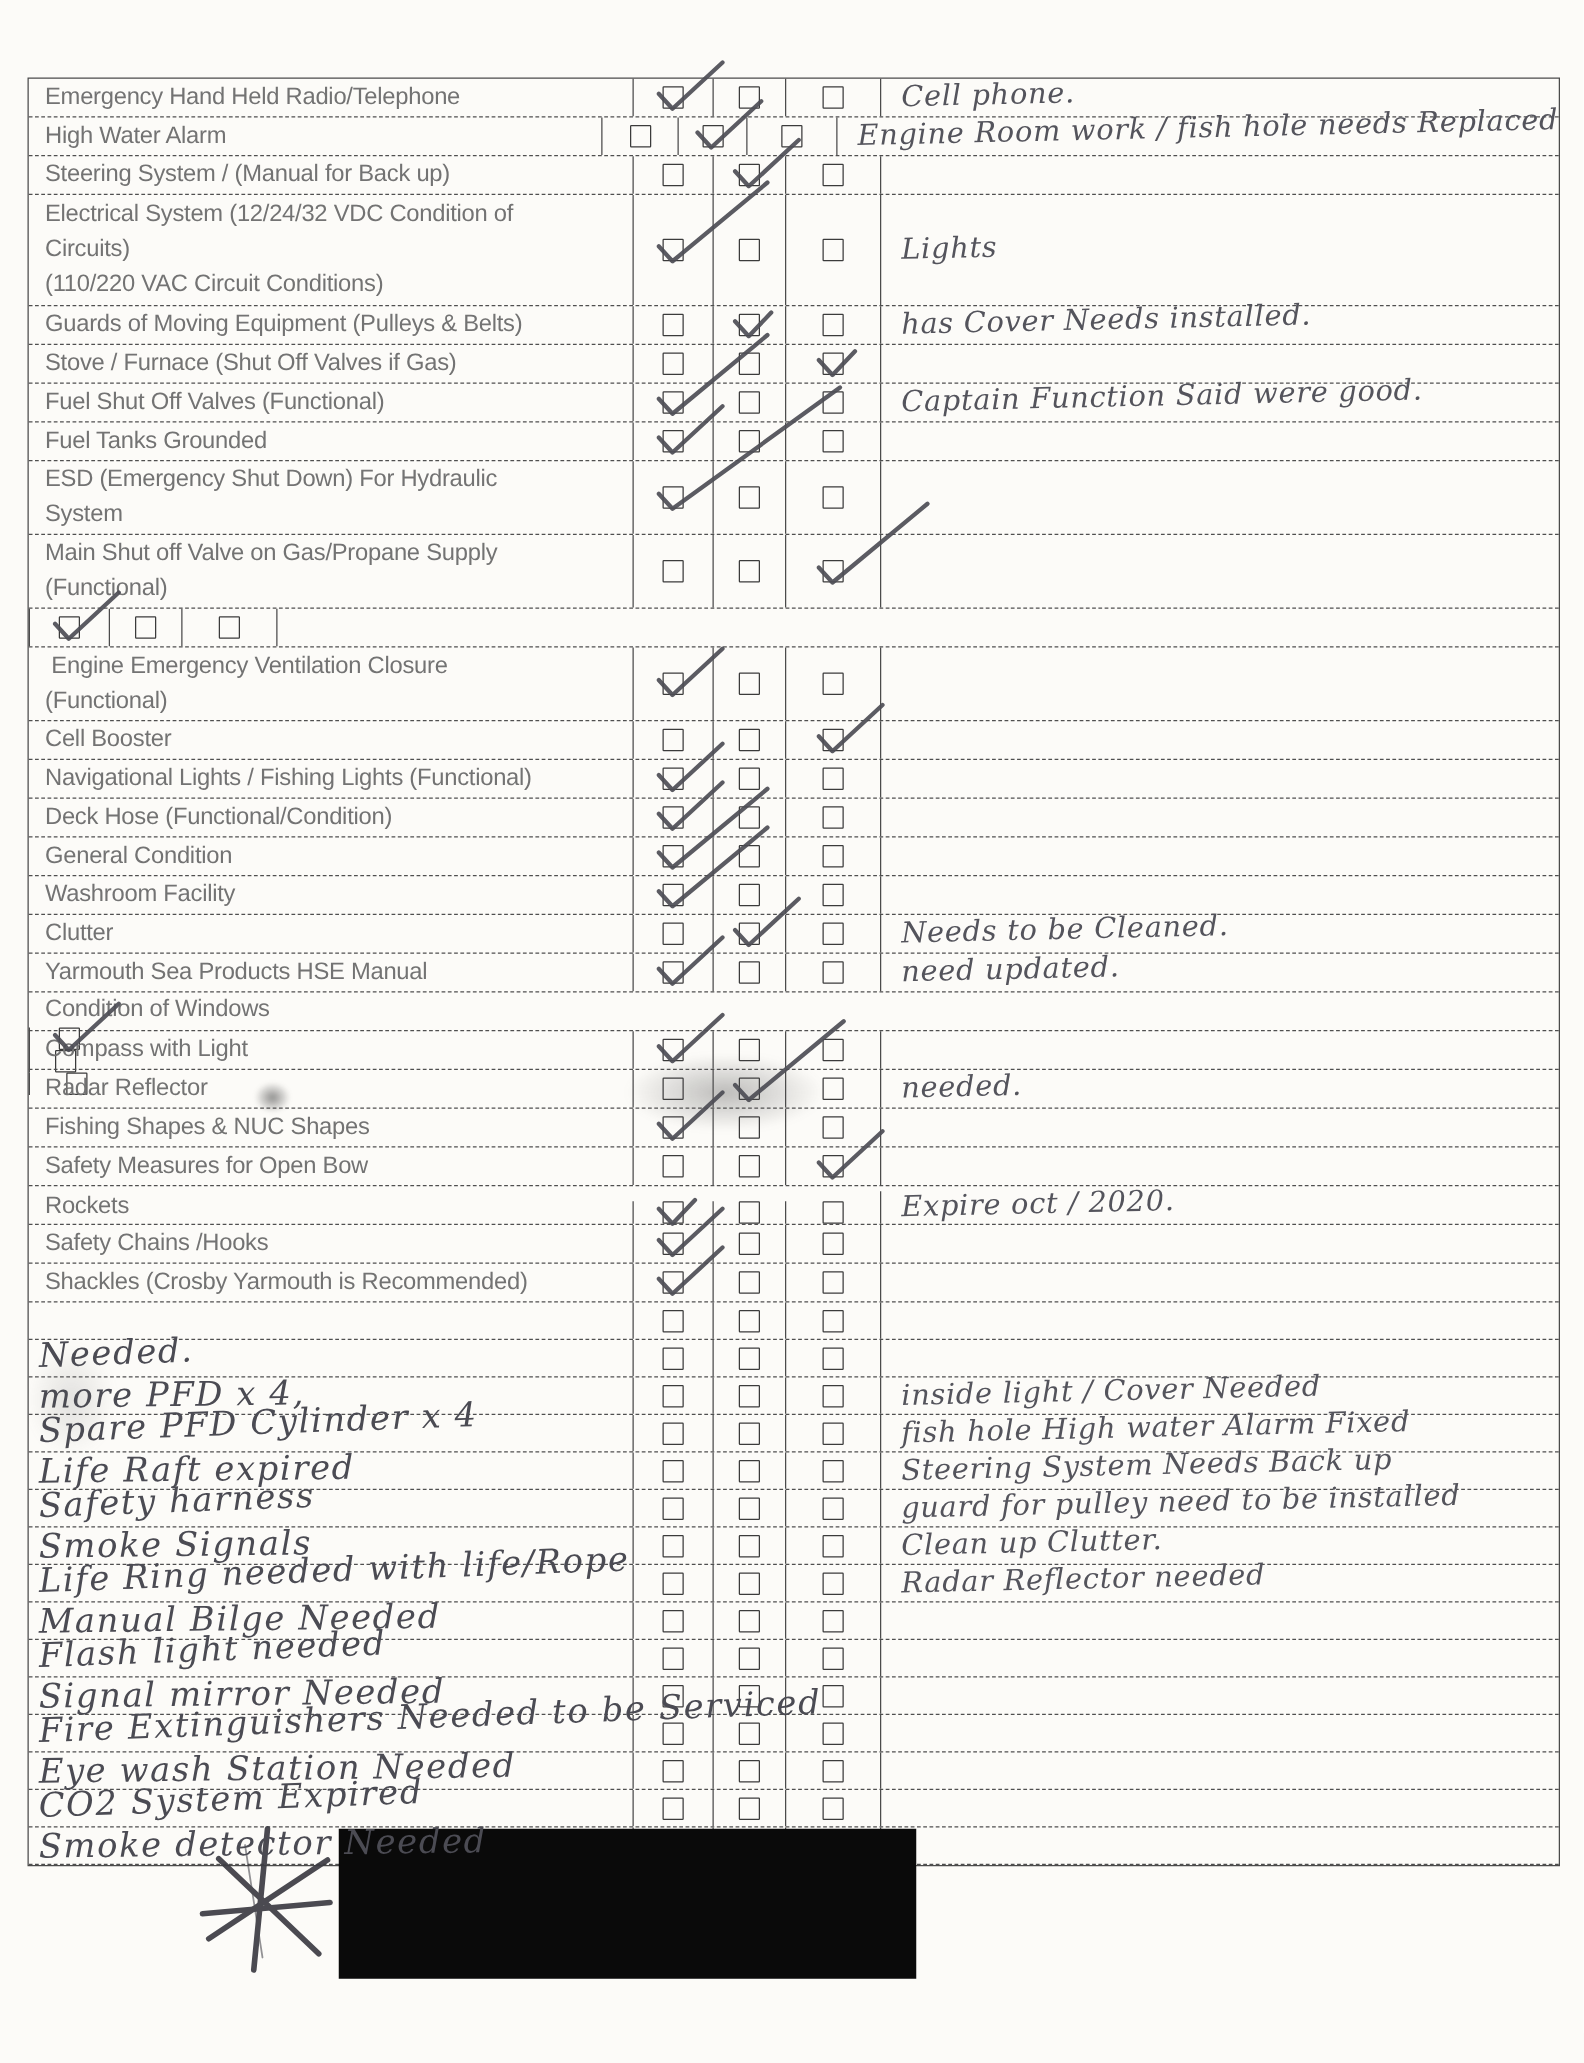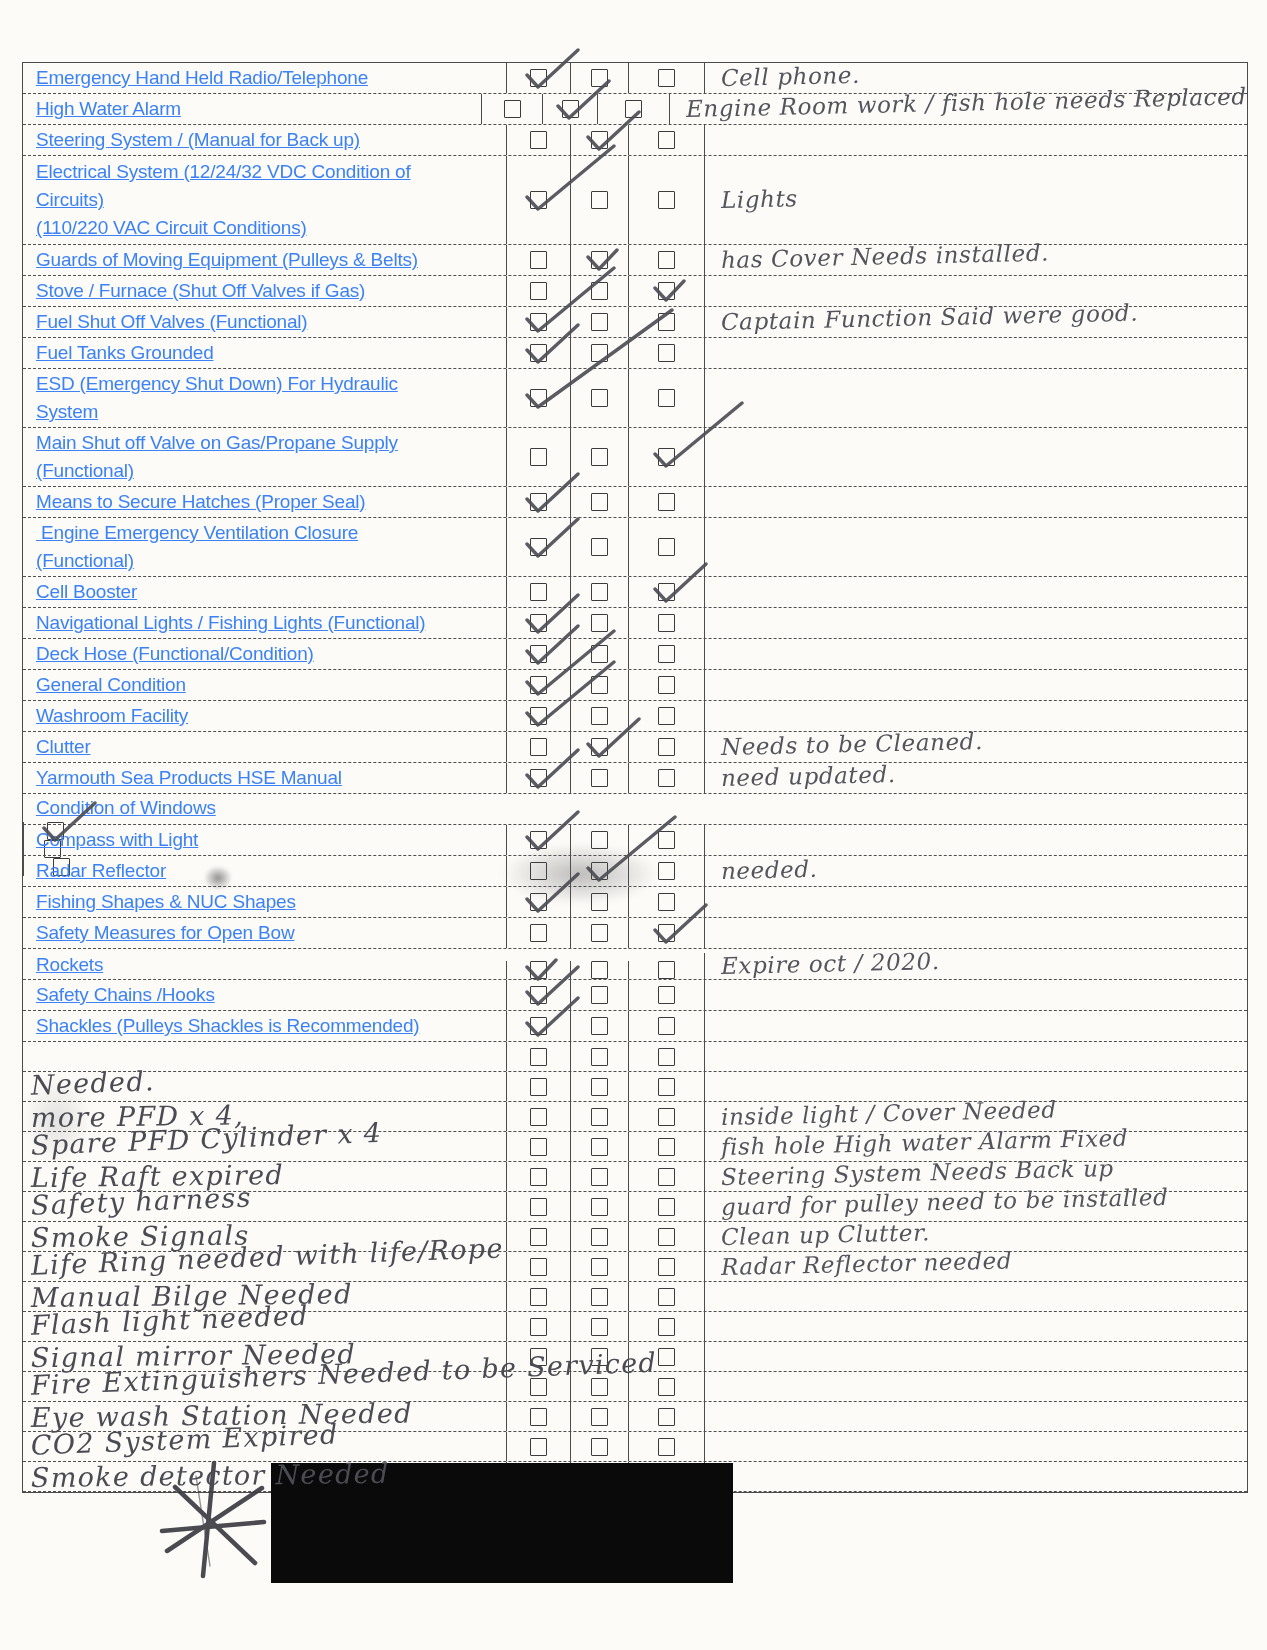--- a/index.html
+++ b/index.html
@@ -18,21 +18,21 @@
   }
   .row{display:flex; align-items:stretch; border-bottom:1px dashed #4f4f4f; position:relative;}
   .row:last-child{border-bottom:1px dashed #4f4f4f;}
   .cell{position:relative; box-sizing:border-box;}
   .c-label{width:483px; display:flex; align-items:center;}
   .c-cb{display:flex; align-items:center; justify-content:center; border-left:1px solid #4b4b4b;}
   .cb1{width:64px;} .cb2{width:58px;} .cb3{width:76px;}
   .c-note{flex:1; border-left:1px solid #4b4b4b; display:flex; align-items:center;}
   .label{
     display:block; padding:0 4px 0 13px; font-size:19px; line-height:28px;
-    color:#3b82f6; letter-spacing:-0.2px; white-space:pre-wrap;text-decoration:underline;
+    color:#737373; letter-spacing:-0.2px; white-space:pre-wrap;
   }
   .box{
     width:15px; height:16px; border:1.7px solid #3b3b3b; border-radius:1px;
     background:transparent; display:block;
   }
   .tick{position:absolute; left:50%; margin-left:-14px; bottom:calc(50% - 11px); z-index:3; pointer-events:none;}
   .tick svg{display:block;}
   
   .hw{font-family:"DejaVu Serif", serif; font-style:italic; color:#54545c;}
   .note{
@@ -304,24 +304,20 @@
               <polyline points="2,54 13,66 89,3" fill="none" stroke="#4d4d55" stroke-width="3.4" stroke-linecap="round" stroke-linejoin="round" opacity="0.92"></polyline>
             </svg>
           </span>
         </div>
     <div class="cell c-note">
       <span class="note hw"></span>
     </div>
   </div>
 
   <div class="row" style="height: 30px;">
-    <div class="cell c-label">
-      <span class="label">Means to Secure Hatches (Proper Seal)</span>
-      <span class="extra hw"></span>
-    </div>
     <div class="cell c-cb cb1">
       <span class="box"></span>
     <span class="tick">
             <svg width="56" height="42" viewBox="0 0 56 42">
               <polyline points="2,28 13,40 53,3" fill="none" stroke="#4d4d55" stroke-width="3.4" stroke-linecap="round" stroke-linejoin="round" opacity="0.92"></polyline>
             </svg>
           </span>
         </div>
     <div class="cell c-cb cb2">
       <span class="box"></span>
@@ -690,21 +686,21 @@
     <div class="cell c-cb cb3">
       <span class="box"></span>
     </div>
     <div class="cell c-note">
       <span class="note hw"></span>
     </div>
   </div>
 
   <div class="row" style="height: 30px;">
     <div class="cell c-label">
-      <span class="label">Shackles (Pulleys Shackles is Recommended)</span>
+      <span class="label">Shackles (Crosby Yarmouth is Recommended)</span>
       <span class="extra hw"></span>
     </div>
     <div class="cell c-cb cb1">
       <span class="box"></span>
     <span class="tick">
             <svg width="56" height="42" viewBox="0 0 56 42">
               <polyline points="2,28 13,40 53,3" fill="none" stroke="#4d4d55" stroke-width="3.4" stroke-linecap="round" stroke-linejoin="round" opacity="0.92"></polyline>
             </svg>
           </span>
         </div>

